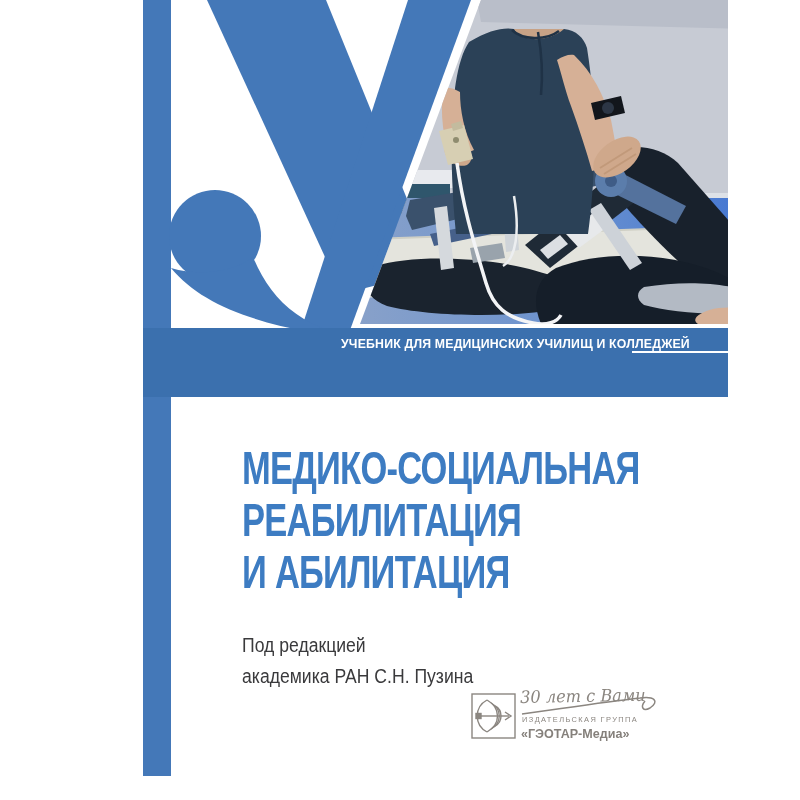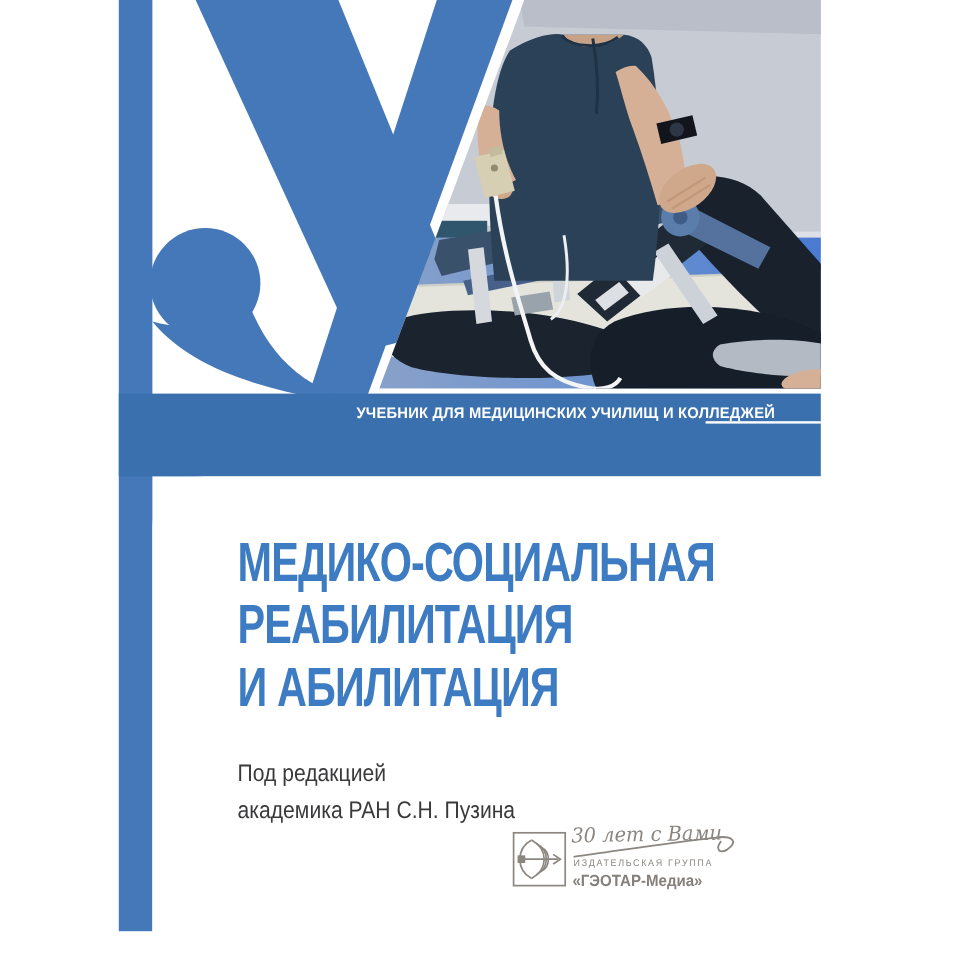--- a/index.html
+++ b/index.html
@@ -1,18 +1,19 @@
 <!DOCTYPE html>
 <html><head>
 <meta charset="utf-8">
 <style>
   html,body{margin:0;padding:0;background:#ffffff;}
   .page{
     position:relative;width:684px;height:800px;background:#ffffff;overflow:hidden;
     font-family:"Liberation Sans",sans-serif;
+    margin-left:44px;
   }
   .abs{position:absolute;}
   .cover-art{left:0;top:0;width:800px;height:800px;}
   .banner-text{
     left:297px;top:336px;color:#ffffff;font-weight:bold;font-size:12.8px;
     letter-spacing:.2px;white-space:nowrap;
     transform:scaleX(.96);transform-origin:0 0;
   }
   .banner-underline{left:588px;top:351px;width:114px;height:2px;background:#ffffff;}
   .book-title{

